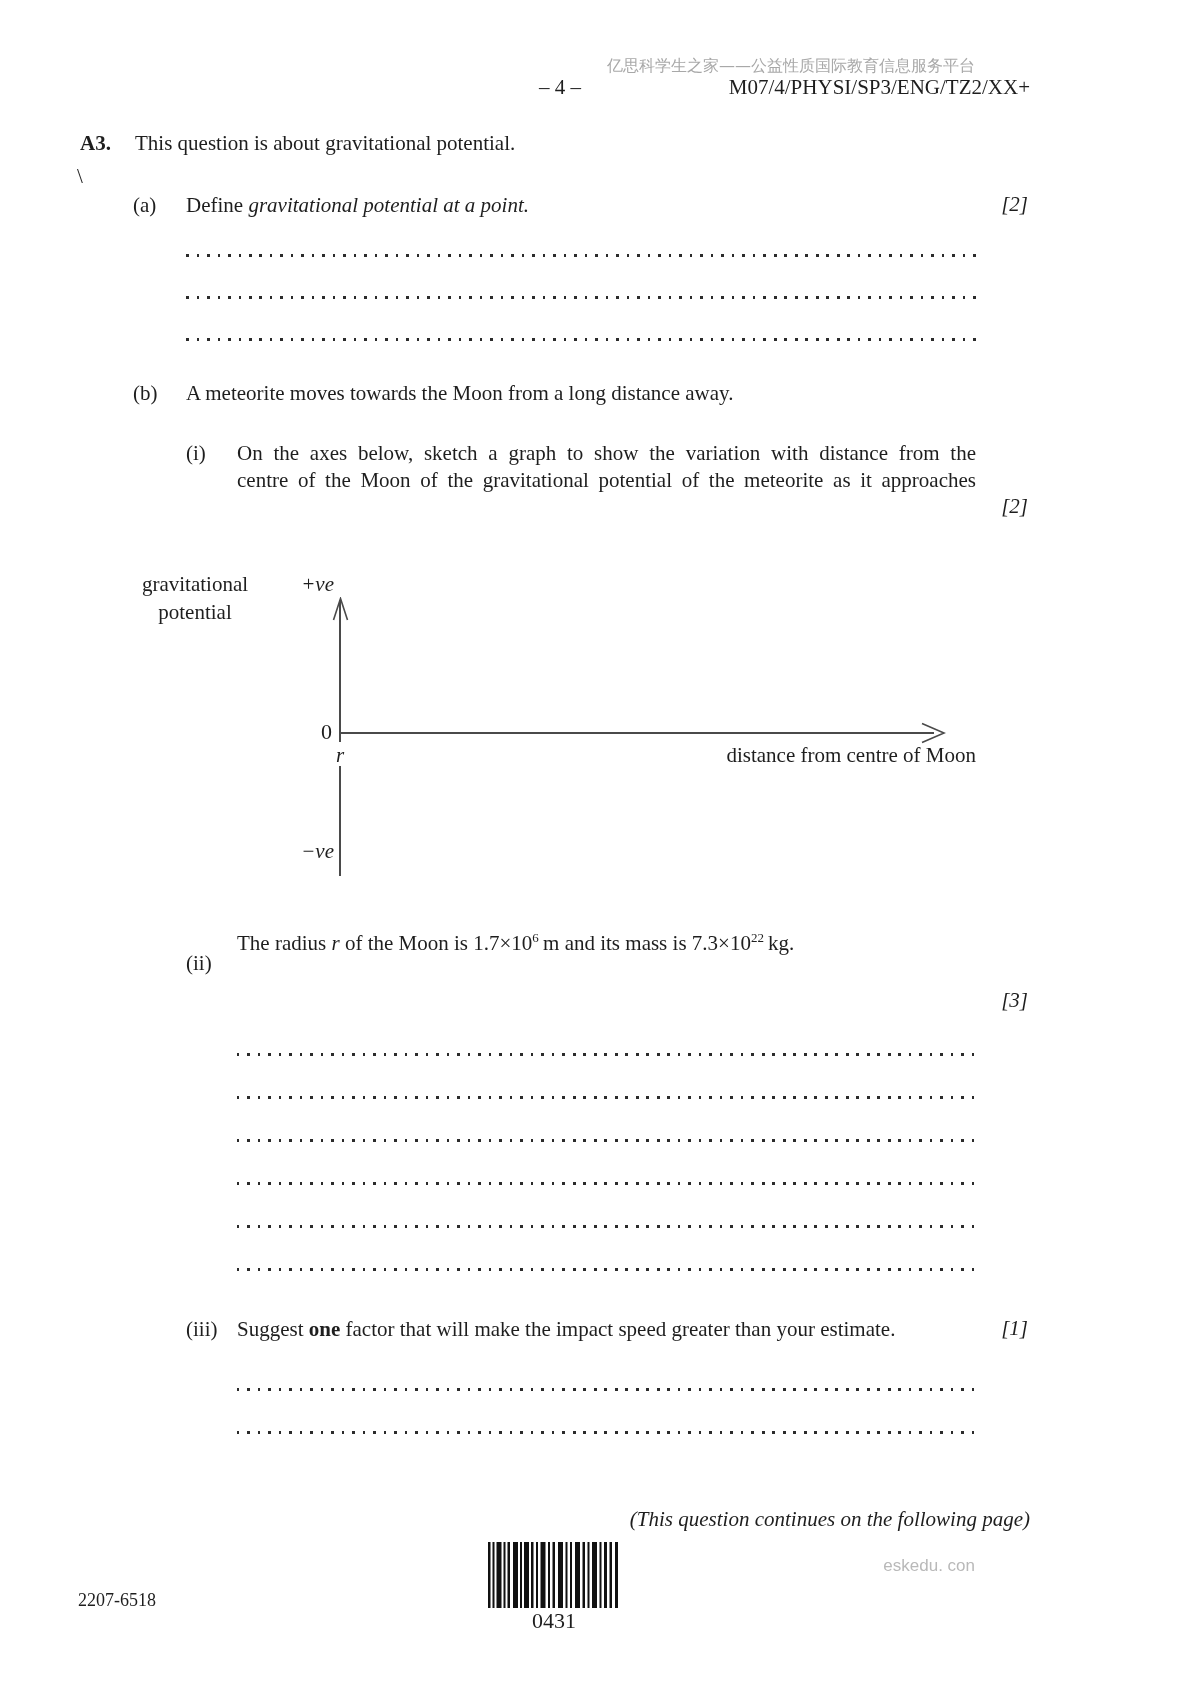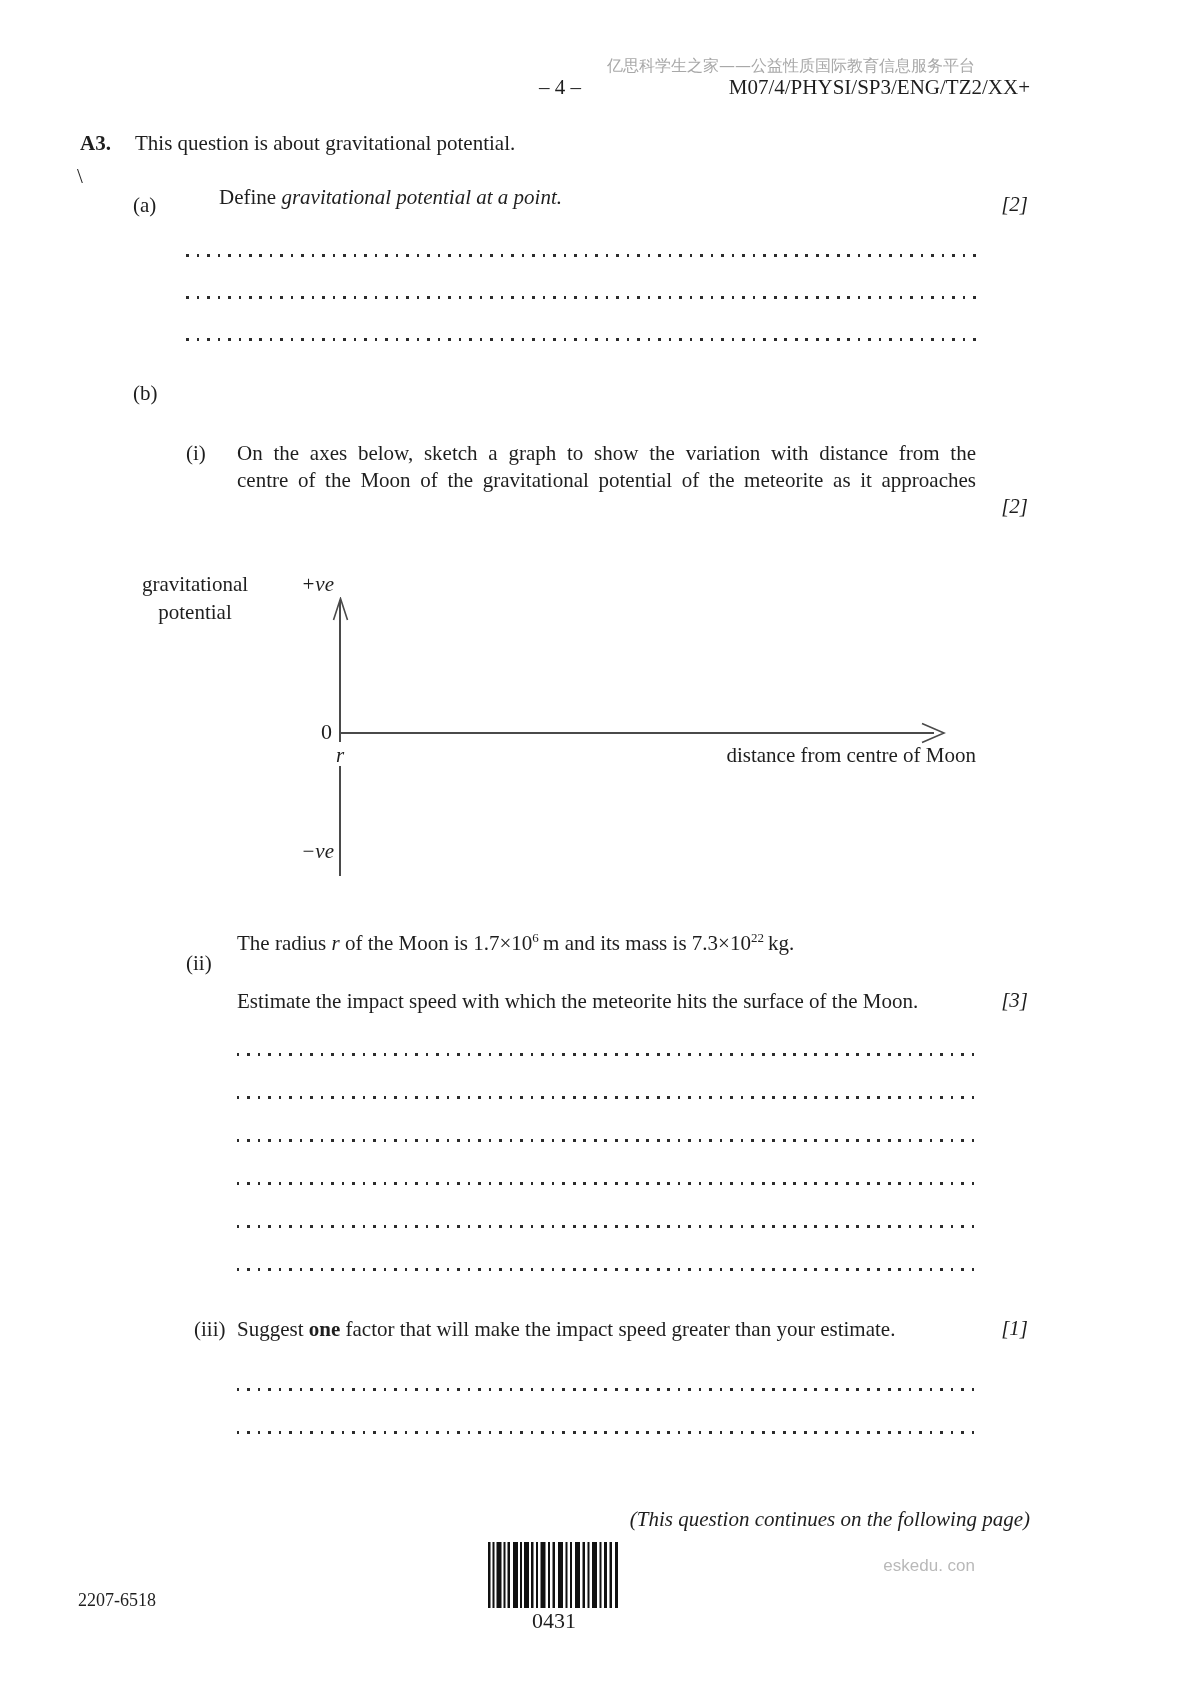--- a/index.html
+++ b/index.html
@@ -33,29 +33,30 @@
 
   <div class="abs cjk gray" style="top:44px;right:216px;font-size:16px;">亿思科学生之家——公益性质国际教育信息服务平台</div>
   <div class="abs sz21" style="top:74px;left:520px;width:80px;text-align:center;">– 4 –</div>
   <div class="abs sz21" style="top:74px;right:161px;margin-left:25px;">M07/4/PHYSI/SP3/ENG/TZ2/XX+</div>
 
   <div class="abs sz21 bold" style="top:130px;left:80px;">A3.</div>
   <div class="abs sz21" style="top:130px;left:135px;">This question is about gravitational potential.</div>
   <div class="abs sz21" style="top:163px;left:77px;">\</div>
 
   <div class="abs sz21" style="top:192px;left:133px;">(a)</div>
-  <div class="abs sz21" style="top:184px;left:186px;margin-left:33px;">
+  <div class="abs sz21" style="top:192px;left:186px;">
     <span>Define </span><span class="it">gravitational potential at a point.</span>
   </div>
   <div class="abs marks" style="top:192px;right:163px;">[2]</div>
   <div class="dotline" style="top:254px;left:186px;width:790px;"></div>
   <div class="dotline" style="top:296px;left:186px;width:790px;"></div>
   <div class="dotline" style="top:338px;left:186px;width:790px;"></div>
 
   <div class="abs sz21" style="top:380px;left:133px;">(b)</div>
+  <div class="abs sz21" style="top:380px;left:186px;">A meteorite moves towards the Moon from a long distance away.</div>
 
   <div class="abs sz21" style="top:440px;left:186px;">(i)</div>
   <div class="abs sz21" style="top:440px;left:237px;width:739px;">
     <div class="justify">On the axes below, sketch a graph to show the variation with distance from the</div>
     <div class="justify">centre of the Moon of the gravitational potential of the meteorite as it approaches</div>
   </div>
   <div class="abs marks" style="top:494px;right:163px;">[2]</div>
 
   <div class="abs sz21 center" style="top:570px;left:136px;width:118px;line-height:28px;">
     <div>gravitational</div>
@@ -77,31 +78,30 @@
   <div class="abs sz21 it" style="top:742px;left:336px;">r</div>
   <div class="abs sz21 right" style="top:742px;left:700px;width:276px;">distance from centre of Moon</div>
 
   <div class="axis-v" style="top:766px;left:339.4px;height:110px;"></div>
   <div class="abs sz21 it right" style="top:838px;left:272px;width:62px;">−ve</div>
 
   <div class="abs sz21" style="top:930px;left:186px;margin-top:20px;">(ii)</div>
   <div class="abs sz21" style="top:930px;left:237px;">
     <span>The radius </span><span class="it">r</span><span> of the Moon is 1.7</span><span>×</span><span>10</span><sup>6</sup><span> m and its mass is 7.3</span><span>×</span><span>10</span><sup>22</sup><span> kg.</span>
   </div>
-  <div class="abs sz21" style="top:988px;left:237px;">Estimate the impact speed with which the meteorite hits the surface of the Moon.</div>
   <div class="abs marks" style="top:988px;right:163px;">[3]</div>
 
   <div class="dotline" style="top:1053px;left:237px;width:739px;"></div>
   <div class="dotline" style="top:1096px;left:237px;width:739px;"></div>
   <div class="dotline" style="top:1139px;left:237px;width:739px;"></div>
   <div class="dotline" style="top:1182px;left:237px;width:739px;"></div>
   <div class="dotline" style="top:1225px;left:237px;width:739px;"></div>
   <div class="dotline" style="top:1268px;left:237px;width:739px;"></div>
 
-  <div class="abs sz21" style="top:1316px;left:194px;">(iii)</div>
+  <div class="abs sz21" style="top:1316px;left:186px;">(iii)</div>
   <div class="abs sz21" style="top:1316px;left:237px;">
     <span>Suggest </span><span class="bold">one</span><span> factor that will make the impact speed greater than your estimate.</span>
   </div>
   <div class="abs marks" style="top:1316px;right:163px;">[1]</div>
 
   <div class="dotline" style="top:1388px;left:237px;width:739px;"></div>
   <div class="dotline" style="top:1431px;left:237px;width:739px;"></div>
 
   <div class="abs sz21 it" style="top:1506px;right:161px;">(This question continues on the following page)</div>
 

